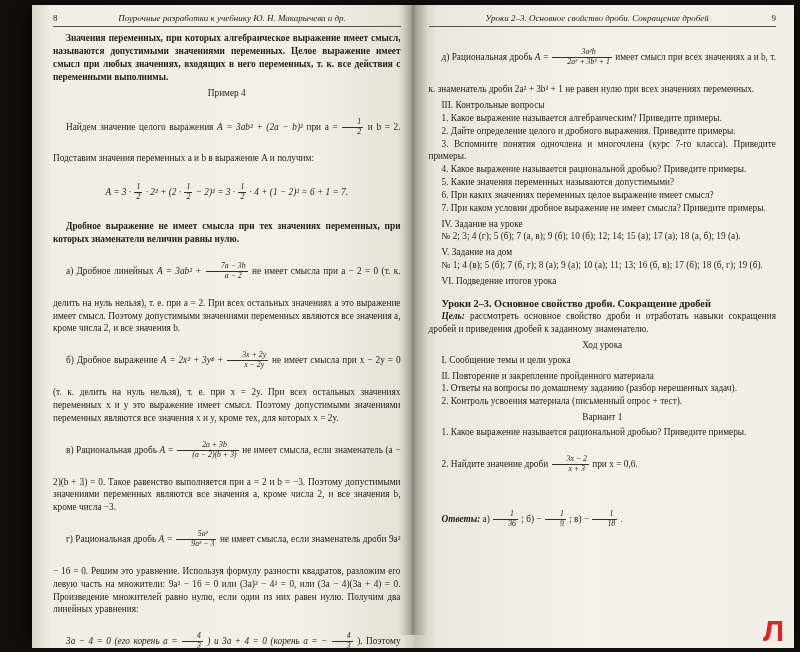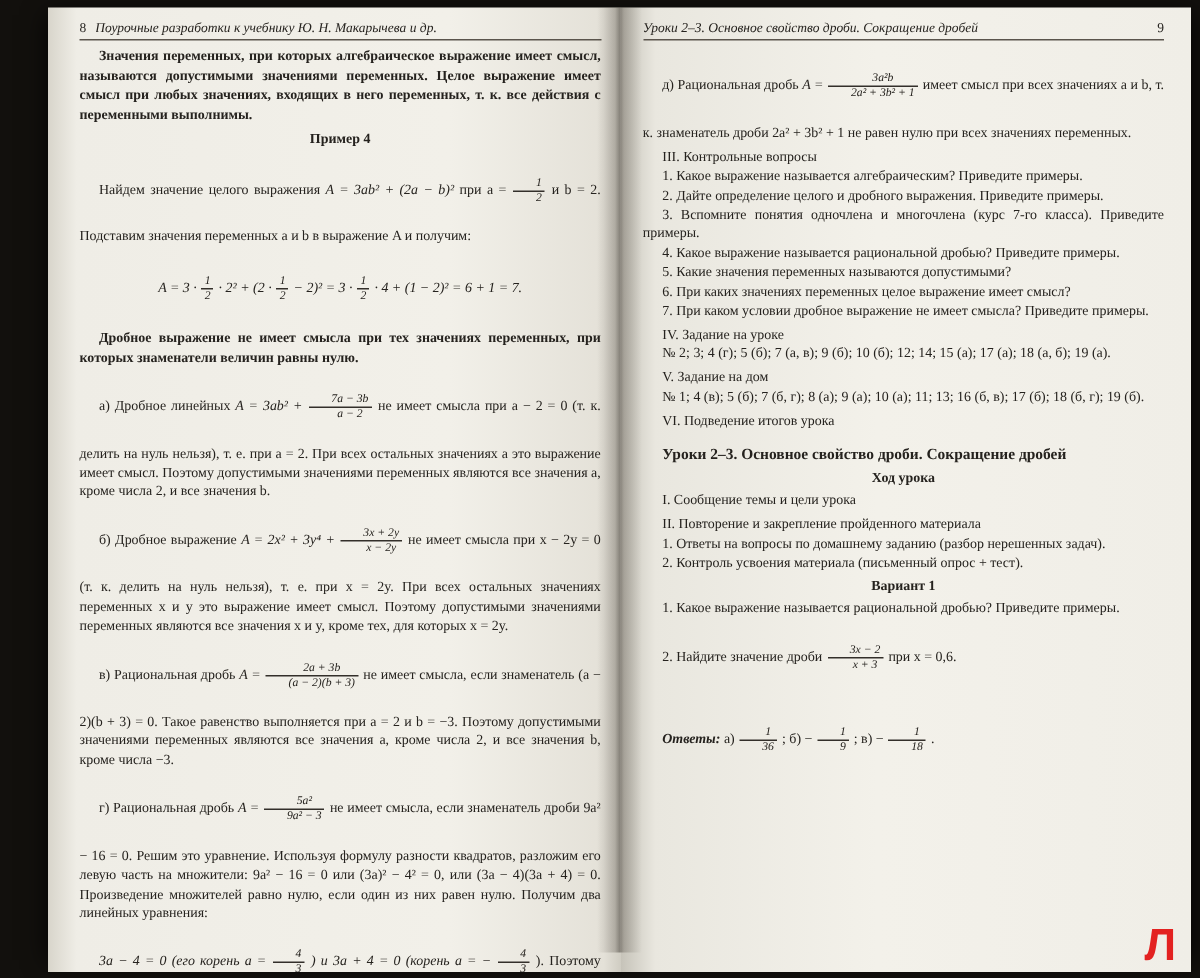--- a/index.html
+++ b/index.html
@@ -8,24 +8,24 @@
   .book{position:absolute;left:32px;top:5px;width:762px;height:630px;display:flex;box-shadow:0 5px 16px rgba(0,0,0,.9)}
   .page{position:relative;flex:1;height:100%;overflow:hidden;color:var(--text,#25221e);
         font-family:"Liberation Serif",serif;font-size:9.3px;line-height:1.38}
   .page.left{background:linear-gradient(90deg,#d8d5cb 0,#efede6 5%,#f2f0e9 70%,#e4e1d8 97%,#cfccc2 100%);padding:7px 13px 6px 21px}
   .page.right{background:linear-gradient(90deg,#c6c3b9 0,#e9e7df 6%,#f3f1ea 45%,#f0eee7 100%);padding:7px 18px 6px 15px}
   .spine{position:absolute;left:50%;top:0;bottom:0;width:30px;transform:translateX(-50%);pointer-events:none;
          background:linear-gradient(90deg,rgba(40,32,24,0) 0,rgba(40,32,24,.22) 40%,rgba(30,24,18,.4) 50%,rgba(40,32,24,.22) 60%,rgba(40,32,24,0) 100%)}
   .pg-header{display:flex;align-items:baseline;gap:6px;font-style:italic;font-size:9px;
              border-bottom:1px solid #5a544c;padding-bottom:2px;margin-bottom:5px}
   .pg-header .pnum{font-style:normal}
-  .pg-header .ptitle{flex:1;white-space:nowrap;overflow:hidden}
+  .pg-header .ptitle{flex:1;text-align:center;white-space:nowrap;overflow:hidden}
   p{margin:0;text-align:justify;text-indent:13px}
   .b{font-weight:bold}
-  .center{text-align:center;text-indent:0;font-weight:bold;margin:3px 0 2px}
+  .center{text-align:center;text-indent:0;font-weight:normal;margin:3px 0 2px}
   .sec{font-weight:normal;margin-top:3px}
   .math{font-style:italic}
   .frac{display:inline-block;vertical-align:middle;text-align:center;font-size:7.8px;line-height:1.15;font-style:italic;margin:16px 1px}
   .fnum{display:block;border-bottom:1px solid #332f2a;padding:0 2px}
   .fden{display:block;padding:0 2px}
   .formula-line{text-align:center;text-indent:0;margin:2px 0;font-style:italic;white-space:nowrap}
   .lesson-title{font-weight:bold;font-size:10.3px;line-height:1.32;margin-top:9px}
   .goal-lbl,.ans-lbl{font-weight:bold;font-style:italic}
   .answers{margin-top:4px}
   .flow-gap{margin-top:2px}
@@ -131,20 +131,24 @@
 
       <p class="sec">IV. Задание на уроке</p>
       <p>№ 2; 3; 4 (г); 5 (б); 7 (а, в); 9 (б); 10 (б); 12; 14; 15 (а); 17 (а); 18 (а, б); 19 (а).</p>
 
       <p class="sec">V. Задание на дом</p>
       <p>№ 1; 4 (в); 5 (б); 7 (б, г); 8 (а); 9 (а); 10 (а); 11; 13; 16 (б, в); 17 (б); 18 (б, г); 19 (б).</p>
 
       <p class="sec">VI. Подведение итогов урока</p>
 
       <p class="lesson-title">Уроки 2–3. Основное свойство дроби. Сокращение дробей</p>
+      <p>
+        <span class="goal-lbl">Цель:</span>
+        <span>рассмотреть основное свойство дроби и отработать навыки сокращения дробей и приведения дробей к заданному знаменателю.</span>
+      </p>
 
       <p class="center">Ход урока</p>
       <p class="sec flow-gap">I. Сообщение темы и цели урока</p>
       <p class="sec">II. Повторение и закрепление пройденного материала</p>
       <p>1. Ответы на вопросы по домашнему заданию (разбор нерешенных задач).</p>
       <p>2. Контроль усвоения материала (письменный опрос + тест).</p>
 
       <p class="center">Вариант 1</p>
       <p>1. Какое выражение называется рациональной дробью? Приведите примеры.</p>
       <p>

